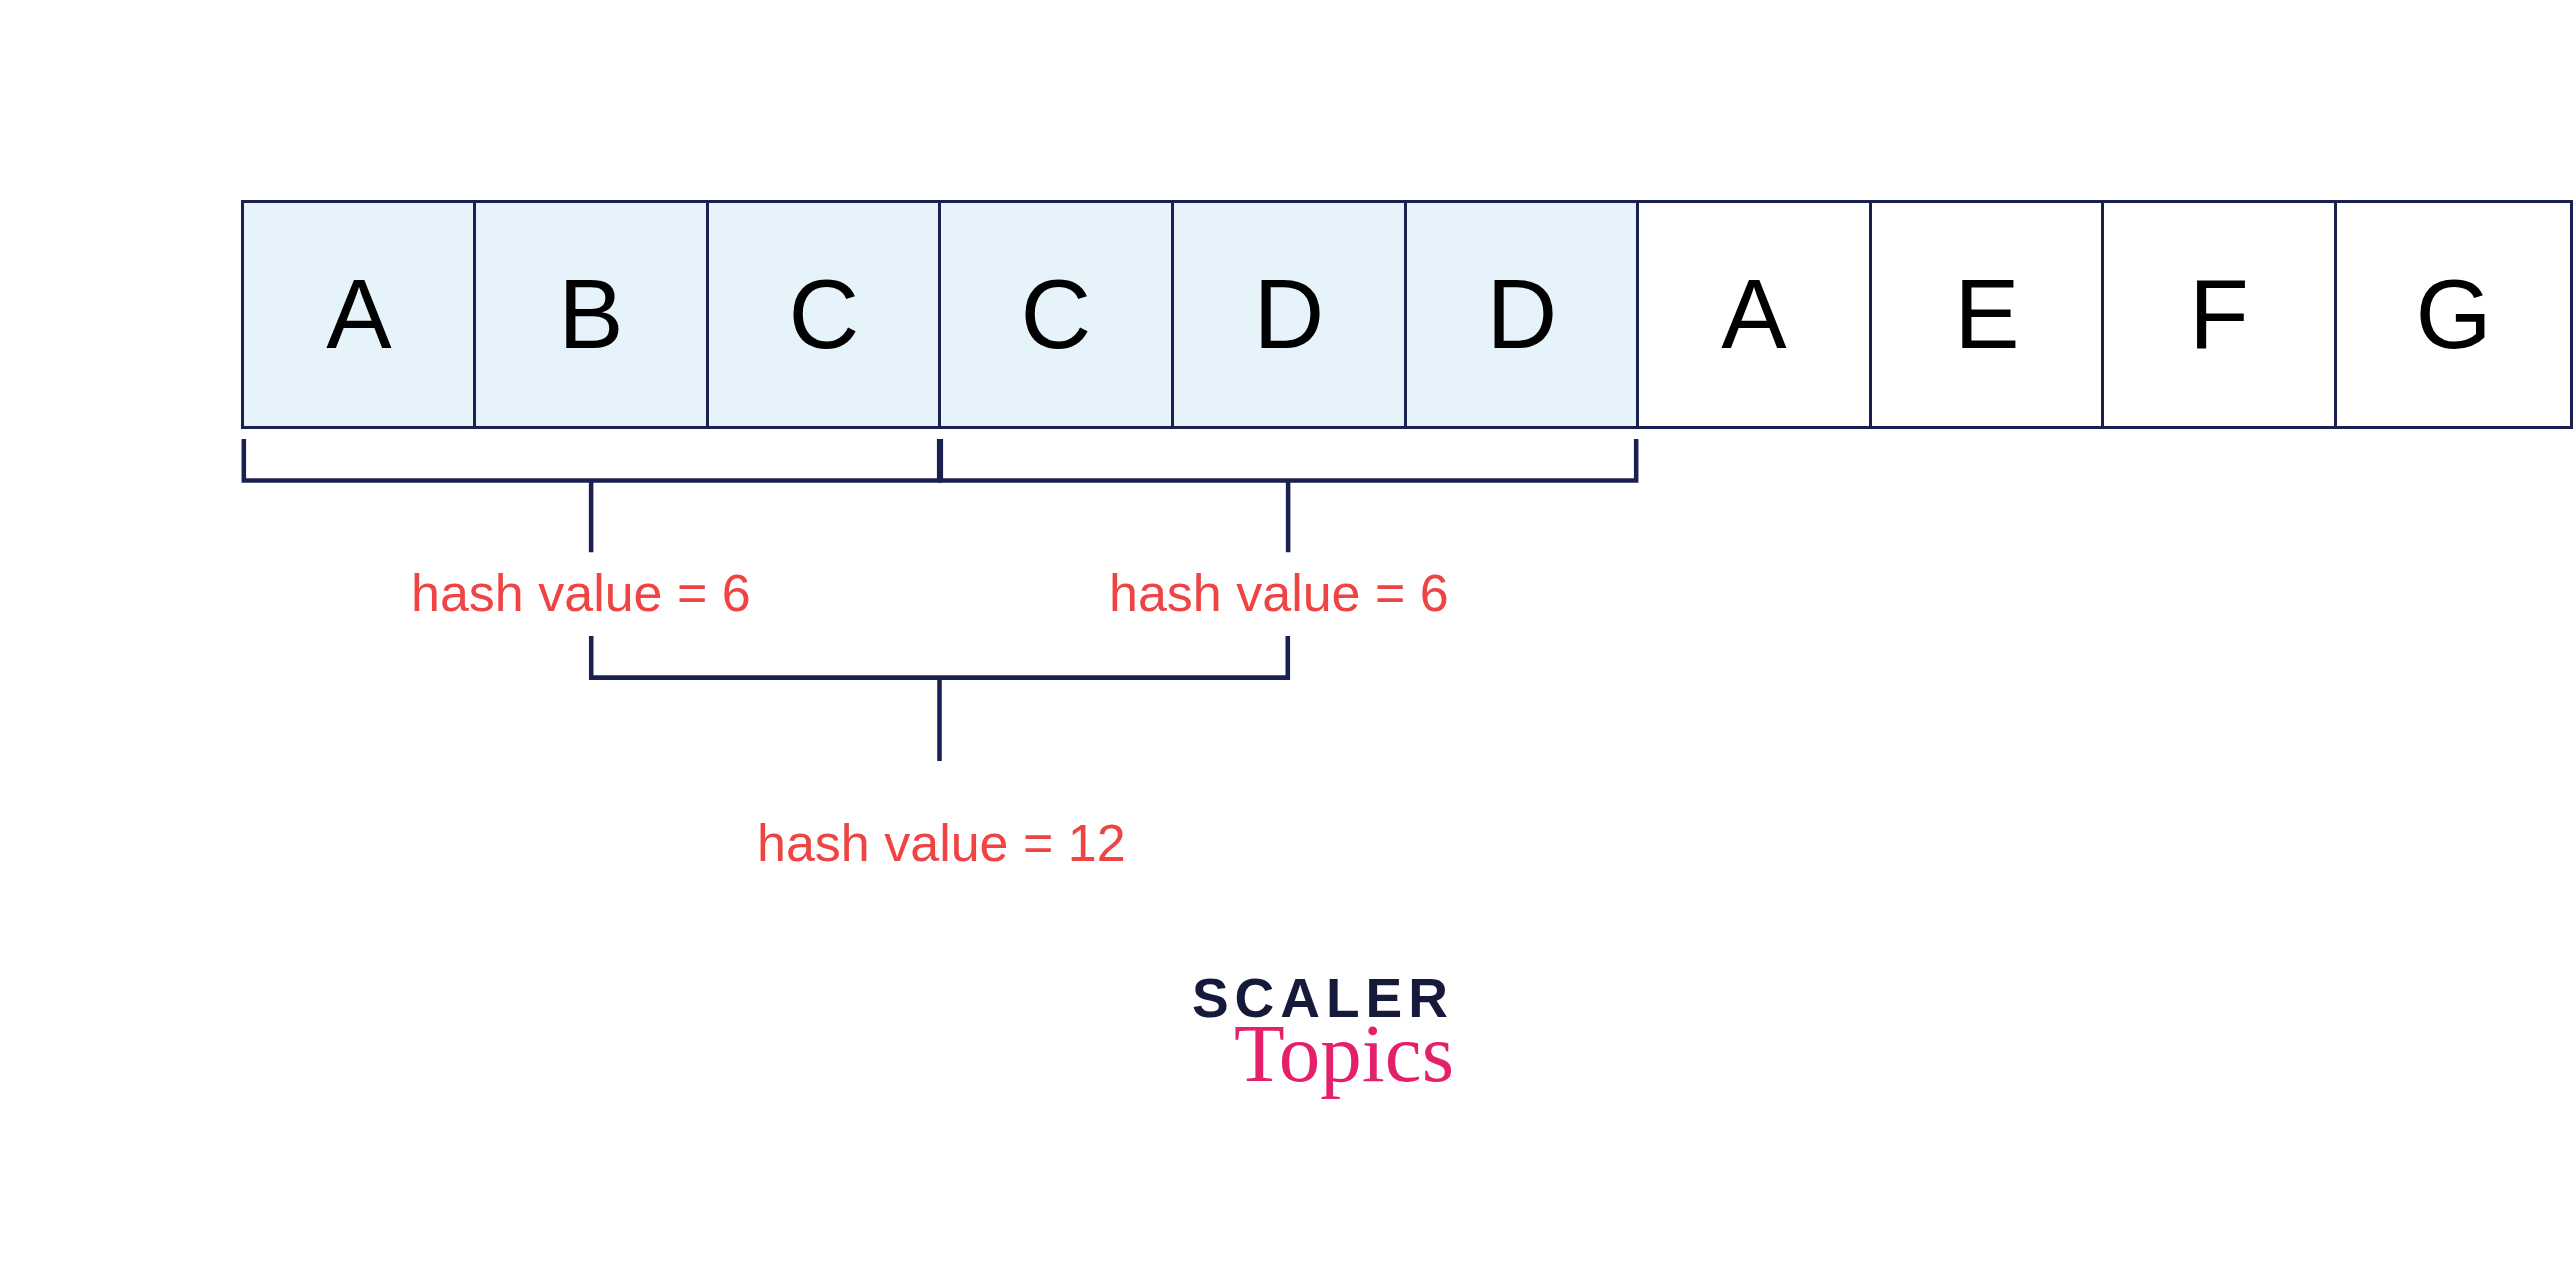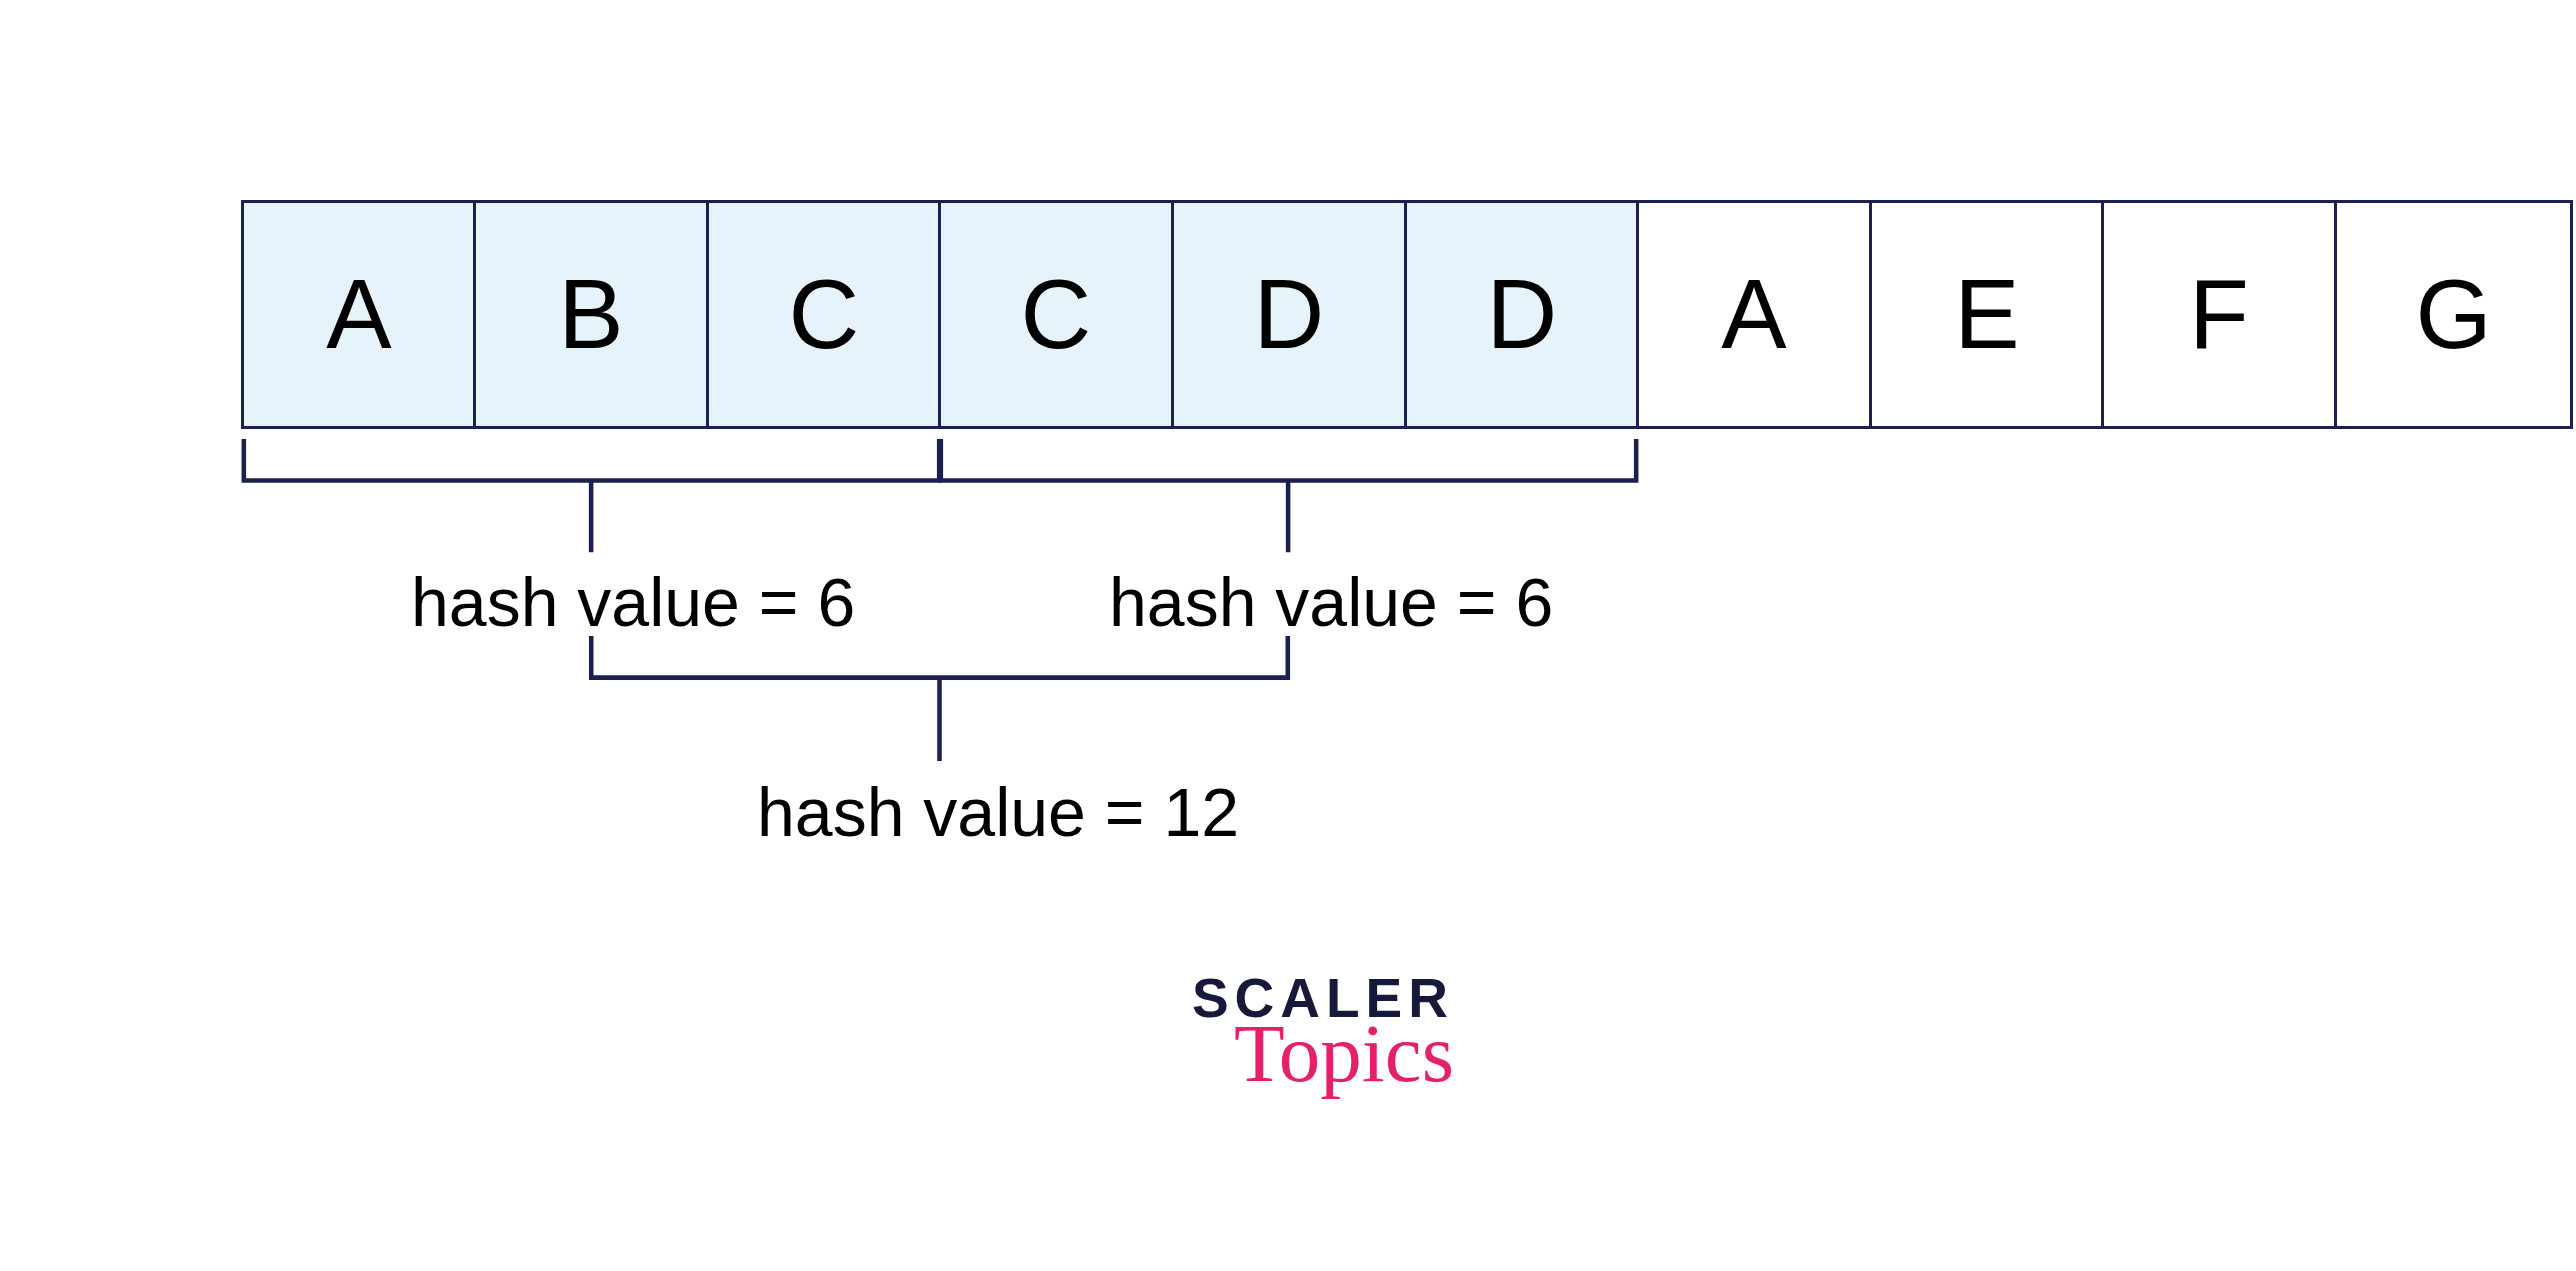--- a/index.html
+++ b/index.html
@@ -19,22 +19,22 @@
     align-items: center;
     justify-content: center;
     font-size: 98px;
     font-weight: 400;
     color: #000;
   }
   .cell.light { background: #e6f3fb; }
   .cell.white { background: #ffffff; }
   .hash-label {
     position: absolute;
-    font-size: 68px;
-    color: #000000;
+    font-size: 52px;
+    color: #ef4444;
     white-space: nowrap;
   }
   .bracket-svg {
     position: absolute;
     overflow: visible;
   }
   .logo {
     position: absolute;
     text-align: right;
   }
@@ -95,19 +95,19 @@
   <path d="M 2 0 L 2 55 L 923 55 L 923 0 M 462 55 L 462 150" stroke="#1a2050" stroke-width="6" fill="none"></path>
 </svg>
 
 <div class="hash-label" style="left:411px; top:563px;">hash value = 6</div>
 <div class="hash-label" style="left:1109px; top:563px;">hash value = 6</div>
 
 <svg class="bracket-svg" style="left:576px; top:636px;" width="727" height="159" viewBox="0 0 960 210">
   <path d="M 20 0 L 20 55 L 940 55 L 940 0 M 480 55 L 480 165" stroke="#1a2050" stroke-width="6" fill="none"></path>
 </svg>
 
-<div class="hash-label" style="left:757px; top:773px;">hash value = 12</div>
+<div class="hash-label" style="left:757px; top:813px;">hash value = 12</div>
 
 <div class="logo" style="left:1121px; top:966px; width:333px;">
   <div class="scaler">SCALER</div>
   <div class="topics">Topics</div>
 </div>
 
 
 </body></html>

